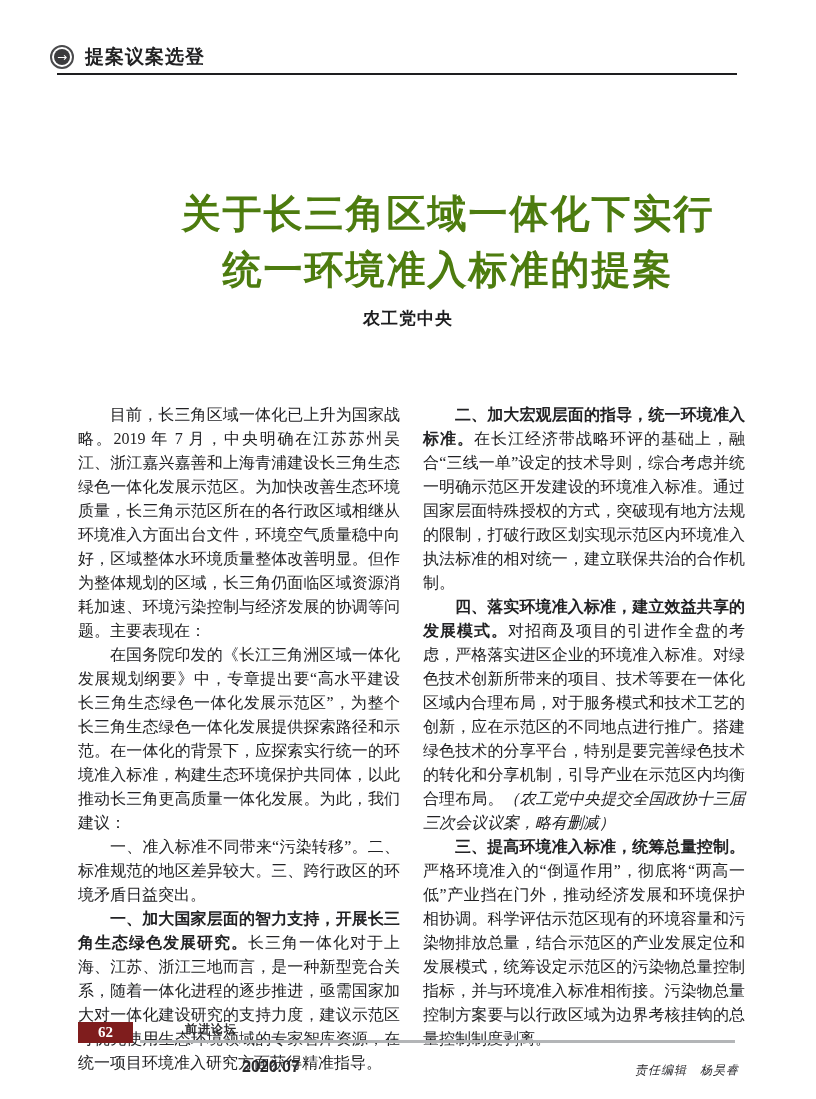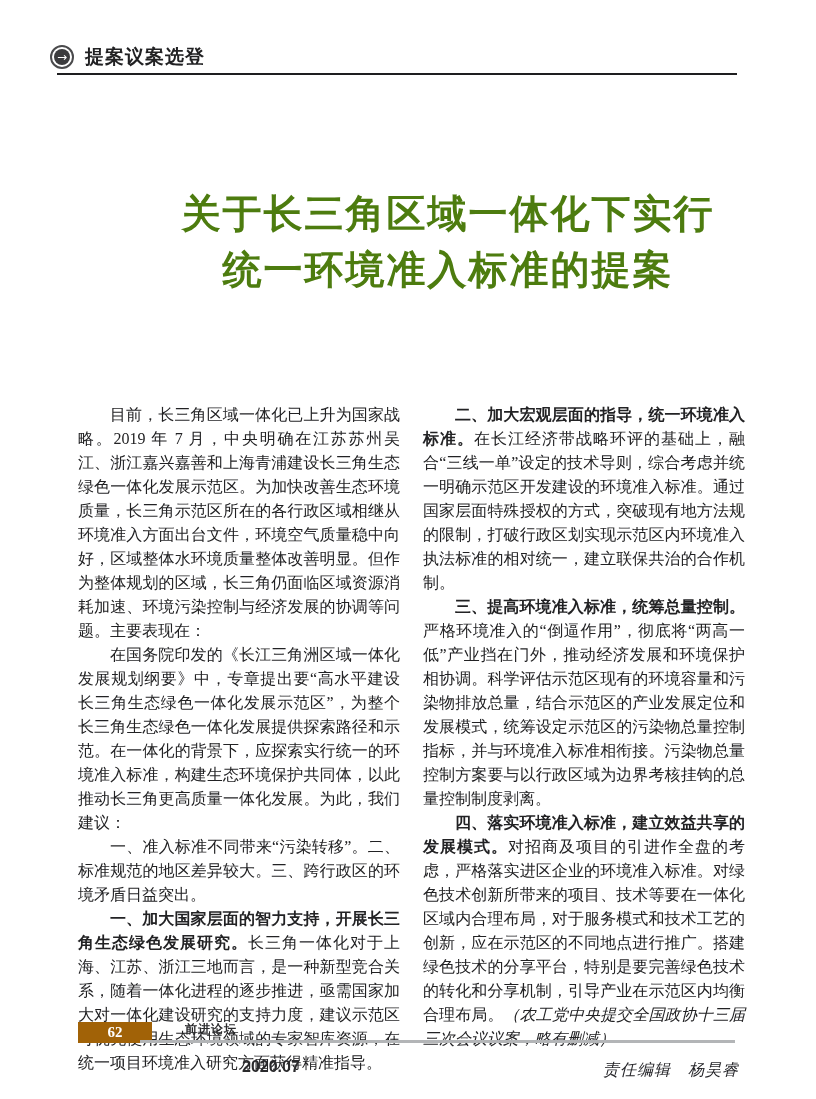--- a/index.html
+++ b/index.html
@@ -113,33 +113,33 @@
     font-weight: bold;
   }
   .note {
     font-style: italic;
   }
   .editor {
     margin-top: 7px;
     text-align: right;
     padding-right: 6px;
     font-style: italic;
-    font-size: 16px;
+    font-size: 12px;
     letter-spacing: 1px;
     color: #26262a;
   }
 
   
   .footer-box {
     position: absolute;
     left: 78px;
     top: 1022px;
-    width: 74px;
+    width: 55px;
     height: 21px;
-    background: #a16207;
+    background: #7f1d1d;
     color: #ffffff;
     text-align: center;
     line-height: 21px;
     font-size: 15px;
     font-weight: bold;
     font-family: "Liberation Serif", serif;
   }
   .footer-journal {
     position: absolute;
     left: 148px;
@@ -179,32 +179,33 @@
       <span class="hdr-icon-inner">→</span>
     </span>
     <span class="hdr-label">提案议案选登</span>
   </div>
   <div class="header-rule"></div>
 
   <h1 class="title">
     <span class="title-line">关于长三角区域一体化下实行</span>
     <span class="title-line">统一环境准入标准的提案</span>
   </h1>
+  <div class="author">农工党中央</div>
 
   <div class="body-area">
     <div class="col" id="col-left">
         <p>目前，长三角区域一体化已上升为国家战略。2019 年 7 月，中央明确在江苏苏州吴江、浙江嘉兴嘉善和上海青浦建设长三角生态绿色一体化发展示范区。为加快改善生态环境质量，长三角示范区所在的各行政区域相继从环境准入方面出台文件，环境空气质量稳中向好，区域整体水环境质量整体改善明显。但作为整体规划的区域，长三角仍面临区域资源消耗加速、环境污染控制与经济发展的协调等问题。主要表现在：</p>
         <p>在国务院印发的《长江三角洲区域一体化发展规划纲要》中，专章提出要“高水平建设长三角生态绿色一体化发展示范区”，为整个长三角生态绿色一体化发展提供探索路径和示范。在一体化的背景下，应探索实行统一的环境准入标准，构建生态环境保护共同体，以此推动长三角更高质量一体化发展。为此，我们建议：</p>
         <p>一、准入标准不同带来“污染转移”。二、标准规范的地区差异较大。三、跨行政区的环境矛盾日益突出。</p>
         <p><span class="lead">一、加大国家层面的智力支持，开展长三角生态绿色发展研究。</span>长三角一体化对于上海、江苏、浙江三地而言，是一种新型竞合关系，随着一体化进程的逐步推进，亟需国家加大对一体化建设研究的支持力度，建议示范区可优先使用生态环境领域的专家智库资源，在统一项目环境准入研究方面获得精准指导。</p>
       </div>
     <div class="col" id="col-right">
         <p><span class="lead">二、加大宏观层面的指导，统一环境准入标准。</span>在长江经济带战略环评的基础上，融合“三线一单”设定的技术导则，综合考虑并统一明确示范区开发建设的环境准入标准。通过国家层面特殊授权的方式，突破现有地方法规的限制，打破行政区划实现示范区内环境准入执法标准的相对统一，建立联保共治的合作机制。</p>
+        <p><span class="lead">四、落实环境准入标准，建立效益共享的发展模式。</span>对招商及项目的引进作全盘的考虑，严格落实进区企业的环境准入标准。对绿色技术创新所带来的项目、技术等要在一体化区域内合理布局，对于服务模式和技术工艺的创新，应在示范区的不同地点进行推广。搭建绿色技术的分享平台，特别是要完善绿色技术的转化和分享机制，引导产业在示范区内均衡合理布局。<span class="note">（农工党中央提交全国政协十三届三次会议议案，略有删减）</span></p>
         <p><span class="lead">三、提高环境准入标准，统筹总量控制。</span>严格环境准入的“倒逼作用”，彻底将“两高一低”产业挡在门外，推动经济发展和环境保护相协调。科学评估示范区现有的环境容量和污染物排放总量，结合示范区的产业发展定位和发展模式，统筹设定示范区的污染物总量控制指标，并与环境准入标准相衔接。污染物总量控制方案要与以行政区域为边界考核挂钩的总量控制制度剥离。</p>
-        <p><span class="lead">四、落实环境准入标准，建立效益共享的发展模式。</span>对招商及项目的引进作全盘的考虑，严格落实进区企业的环境准入标准。对绿色技术创新所带来的项目、技术等要在一体化区域内合理布局，对于服务模式和技术工艺的创新，应在示范区的不同地点进行推广。搭建绿色技术的分享平台，特别是要完善绿色技术的转化和分享机制，引导产业在示范区内均衡合理布局。<span class="note">（农工党中央提交全国政协十三届三次会议议案，略有删减）</span></p>
         <div class="editor">责任编辑　杨昊睿</div>
       </div>
   </div>
 
   <span class="footer-box">62</span>
   <span class="footer-journal">前进论坛</span>
   <span class="footer-issue">2020.07</span>
   <div class="footer-rule"></div>
 
 </div>

